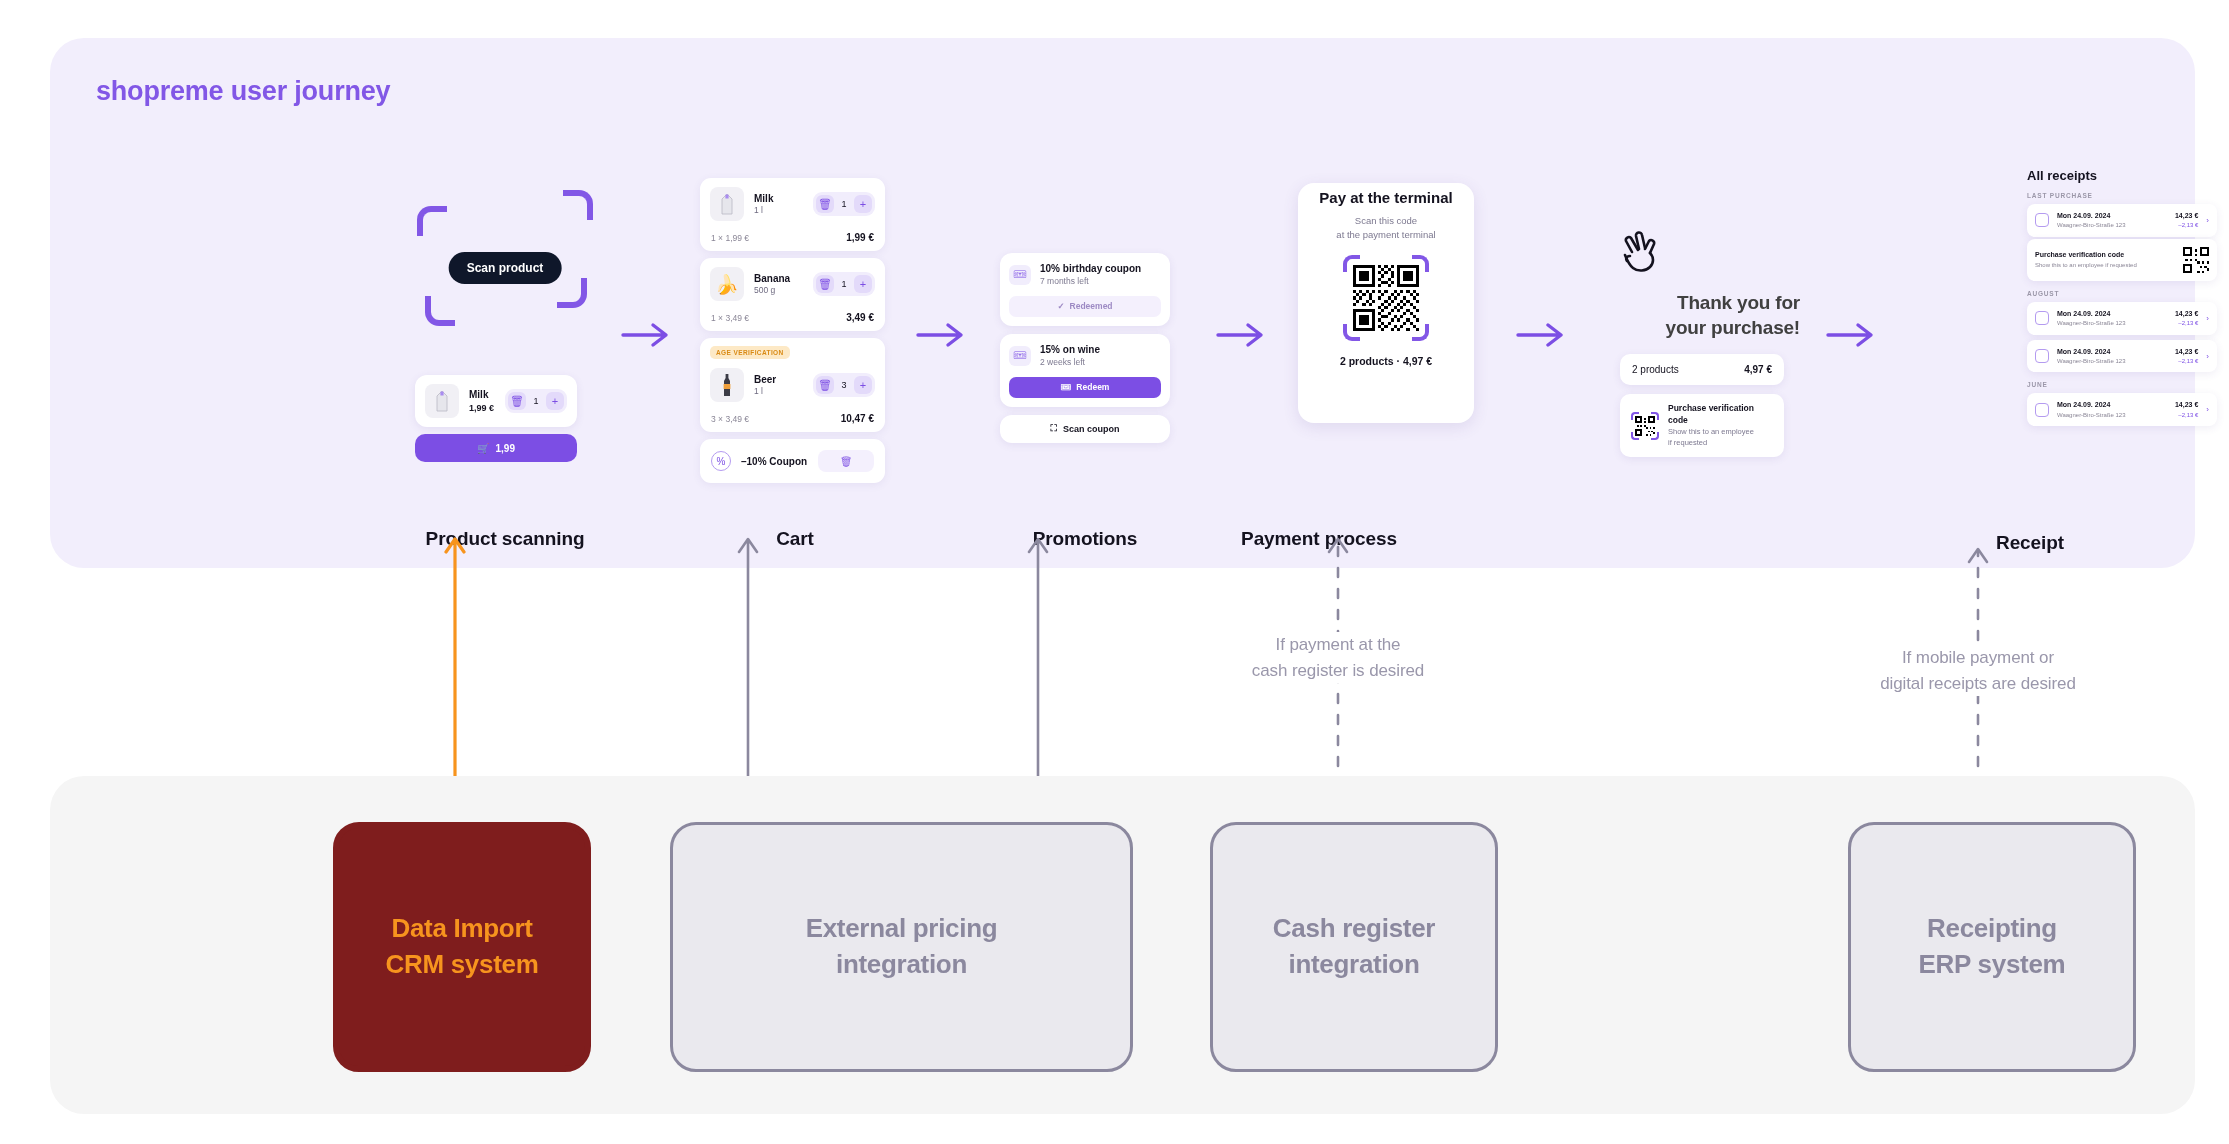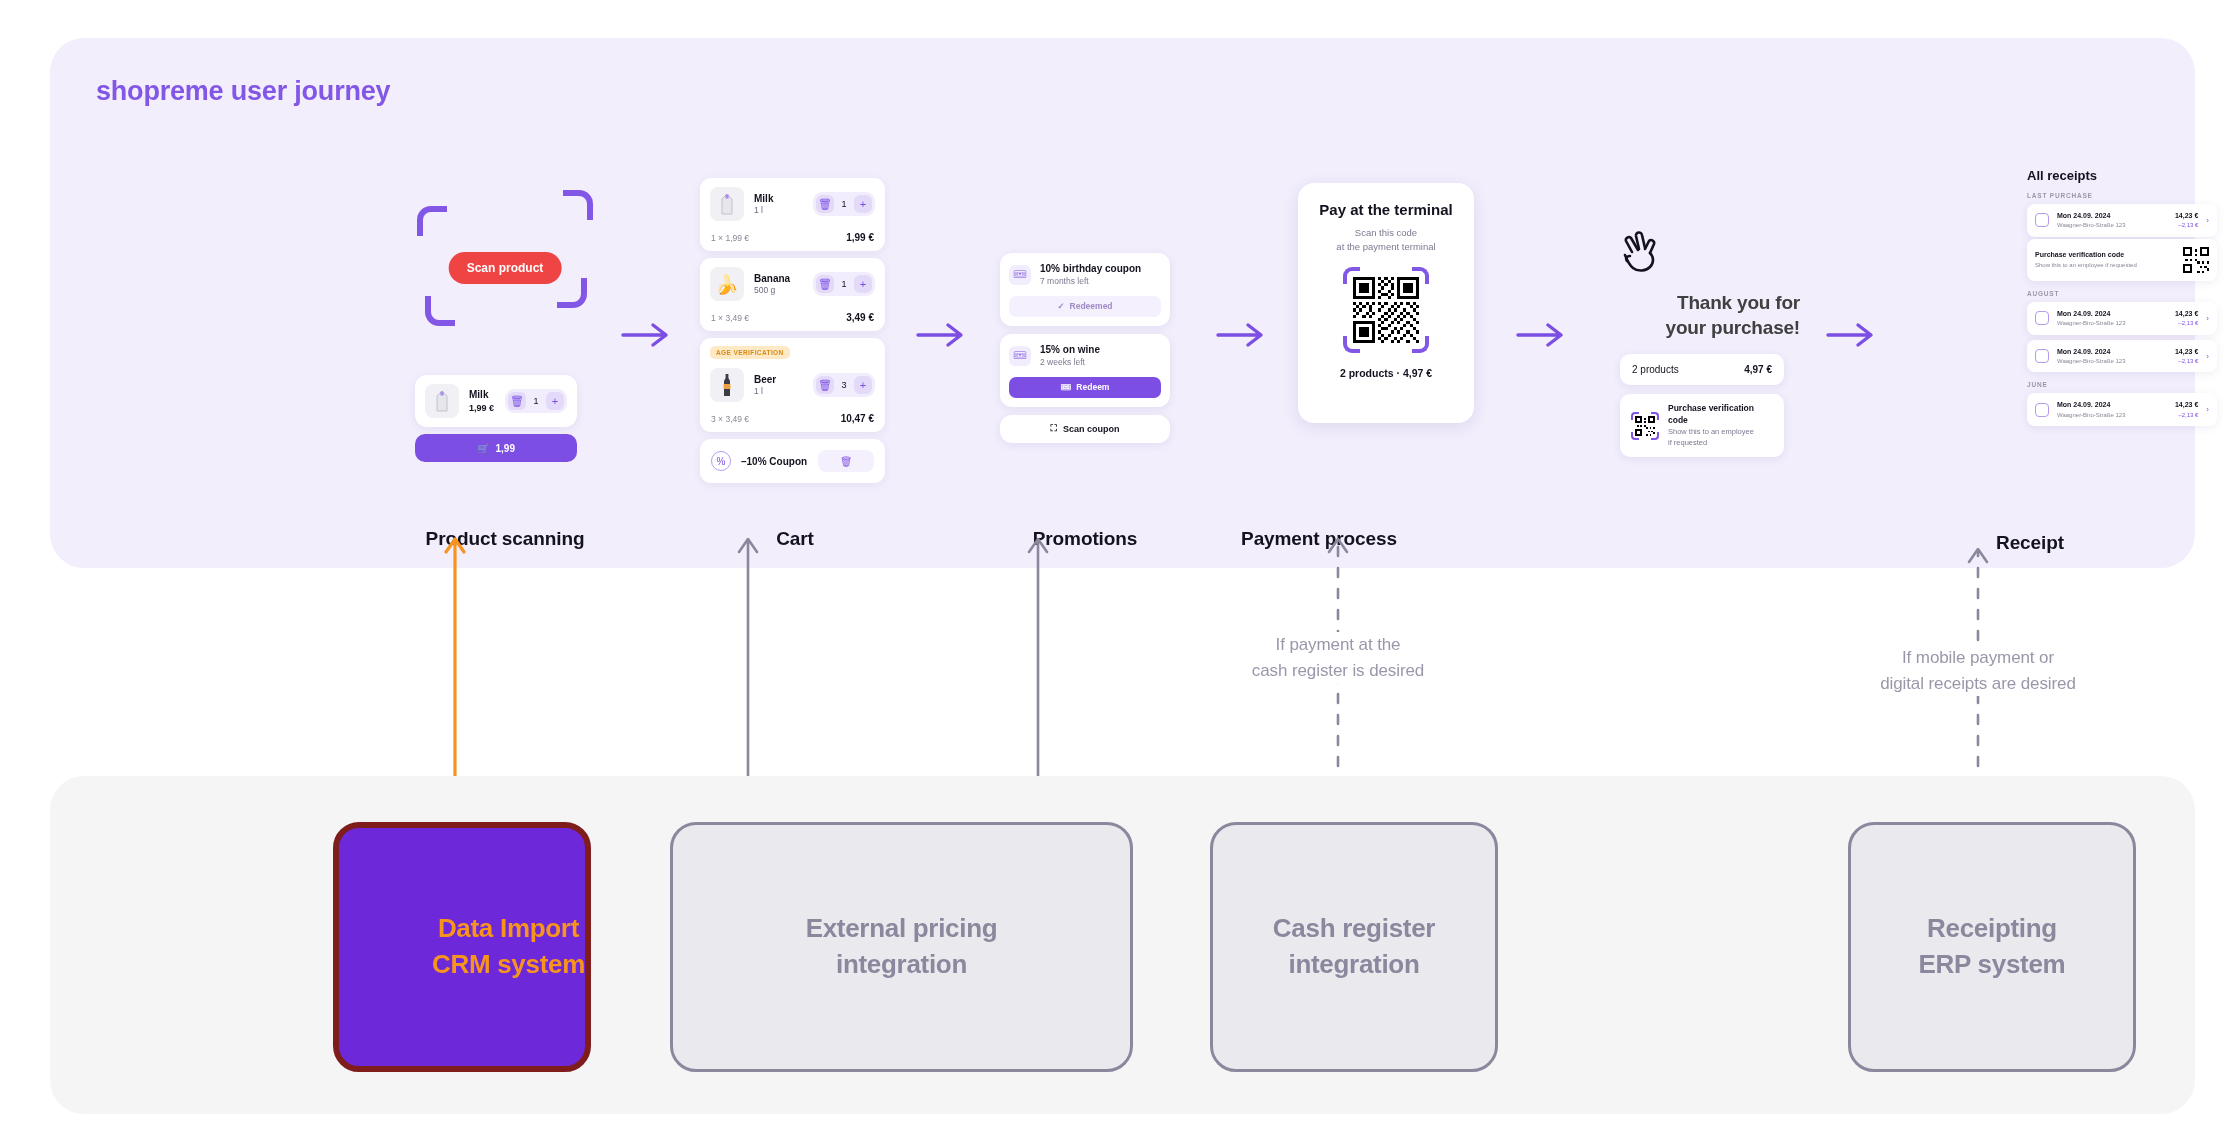--- a/index.html
+++ b/index.html
@@ -61,21 +61,21 @@
     position: absolute; width: 30px; height: 30px;
     border: 6px solid #8257e6;
   }
   .sc-tl { left: 12px; top: 28px; border-right: none; border-bottom: none; border-radius: 14px 0 0 0; }
   .sc-tr { right: 12px; top: 12px; border-left: none; border-bottom: none; border-radius: 0 14px 0 0; }
   .sc-bl { left: 20px; top: 118px; border-right: none; border-top: none; border-radius: 0 0 0 14px; }
   .sc-br { right: 18px; top: 100px; border-left: none; border-top: none; border-radius: 0 0 14px 0; }
   .scan-pill {
     position: absolute;
     left: 50%; top: 74px; transform: translateX(-50%);
-    background: #ef4444;
+    background: #0f172a;
     color: #ffffff;
     font-size: 12px;
     font-weight: 600;
     padding: 9px 18px;
     border-radius: 999px;
     white-space: nowrap;
   }
   .product-row {
     display: flex; align-items: center;
     padding: 9px 10px;
@@ -205,21 +205,21 @@
     height: 28px; display: flex; align-items: center; justify-content: center; gap: 6px;
     font-size: 9px; font-weight: 700; color: #14121f;
   }
 
   
   .pay-card {
     position: absolute;
     background: #fff; border-radius: 16px;
     box-shadow: 0 4px 16px rgba(80,60,140,0.12);
     display: flex; flex-direction: column; align-items: center;
-    padding: 18px 16px 16px 16px;
+    padding: 6px 16px 16px 16px;
   }
   .pay-title { font-size: 15px; font-weight: 700; color: #14121f; }
   .pay-sub { margin-top: 8px; font-size: 9.5px; color: #7d7990; text-align: center; line-height: 1.5; }
   .qr-wrap { position: relative; margin-top: 12px; width: 86px; height: 86px; }
   .qr-corner { position: absolute; width: 17px; height: 17px; border: 4px solid #8257e6; }
   .qr-tl { left: 0; top: 0; border-right: none; border-bottom: none; border-radius: 9px 0 0 0; }
   .qr-tr { right: 0; top: 0; border-left: none; border-bottom: none; border-radius: 0 9px 0 0; }
   .qr-bl { left: 0; bottom: 0; border-right: none; border-top: none; border-radius: 0 0 0 9px; }
   .qr-br { right: 0; bottom: 0; border-left: none; border-top: none; border-radius: 0 0 9px 0; }
   .qr-img { position: absolute; left: 10px; top: 10px; width: 66px; height: 66px; }
@@ -294,21 +294,21 @@
   }
   .infra-box {
     position: absolute;
     border-radius: 26px;
     display: flex; align-items: center; justify-content: center;
     text-align: center;
     font-size: 26px; font-weight: 700;
     line-height: 1.38;
     letter-spacing: -0.3px;
   }
-  .box-highlight { background: #6d28d9; border: 6px solid #7f1d1d; color: #f7941e; justify-content: flex-end; }
+  .box-highlight { background: #7f1d1d; border: 6px solid #7f1d1d; color: #f7941e; }
   .box-normal { background: #eae9ee; border: 3px solid #8b889e; color: #8b889e; }
 
   
   .conn { position: absolute; }
   .conn svg { display: block; }
   .conn-note {
     position: absolute;
     text-align: center;
     font-size: 17px;
     color: #9a97ab;

